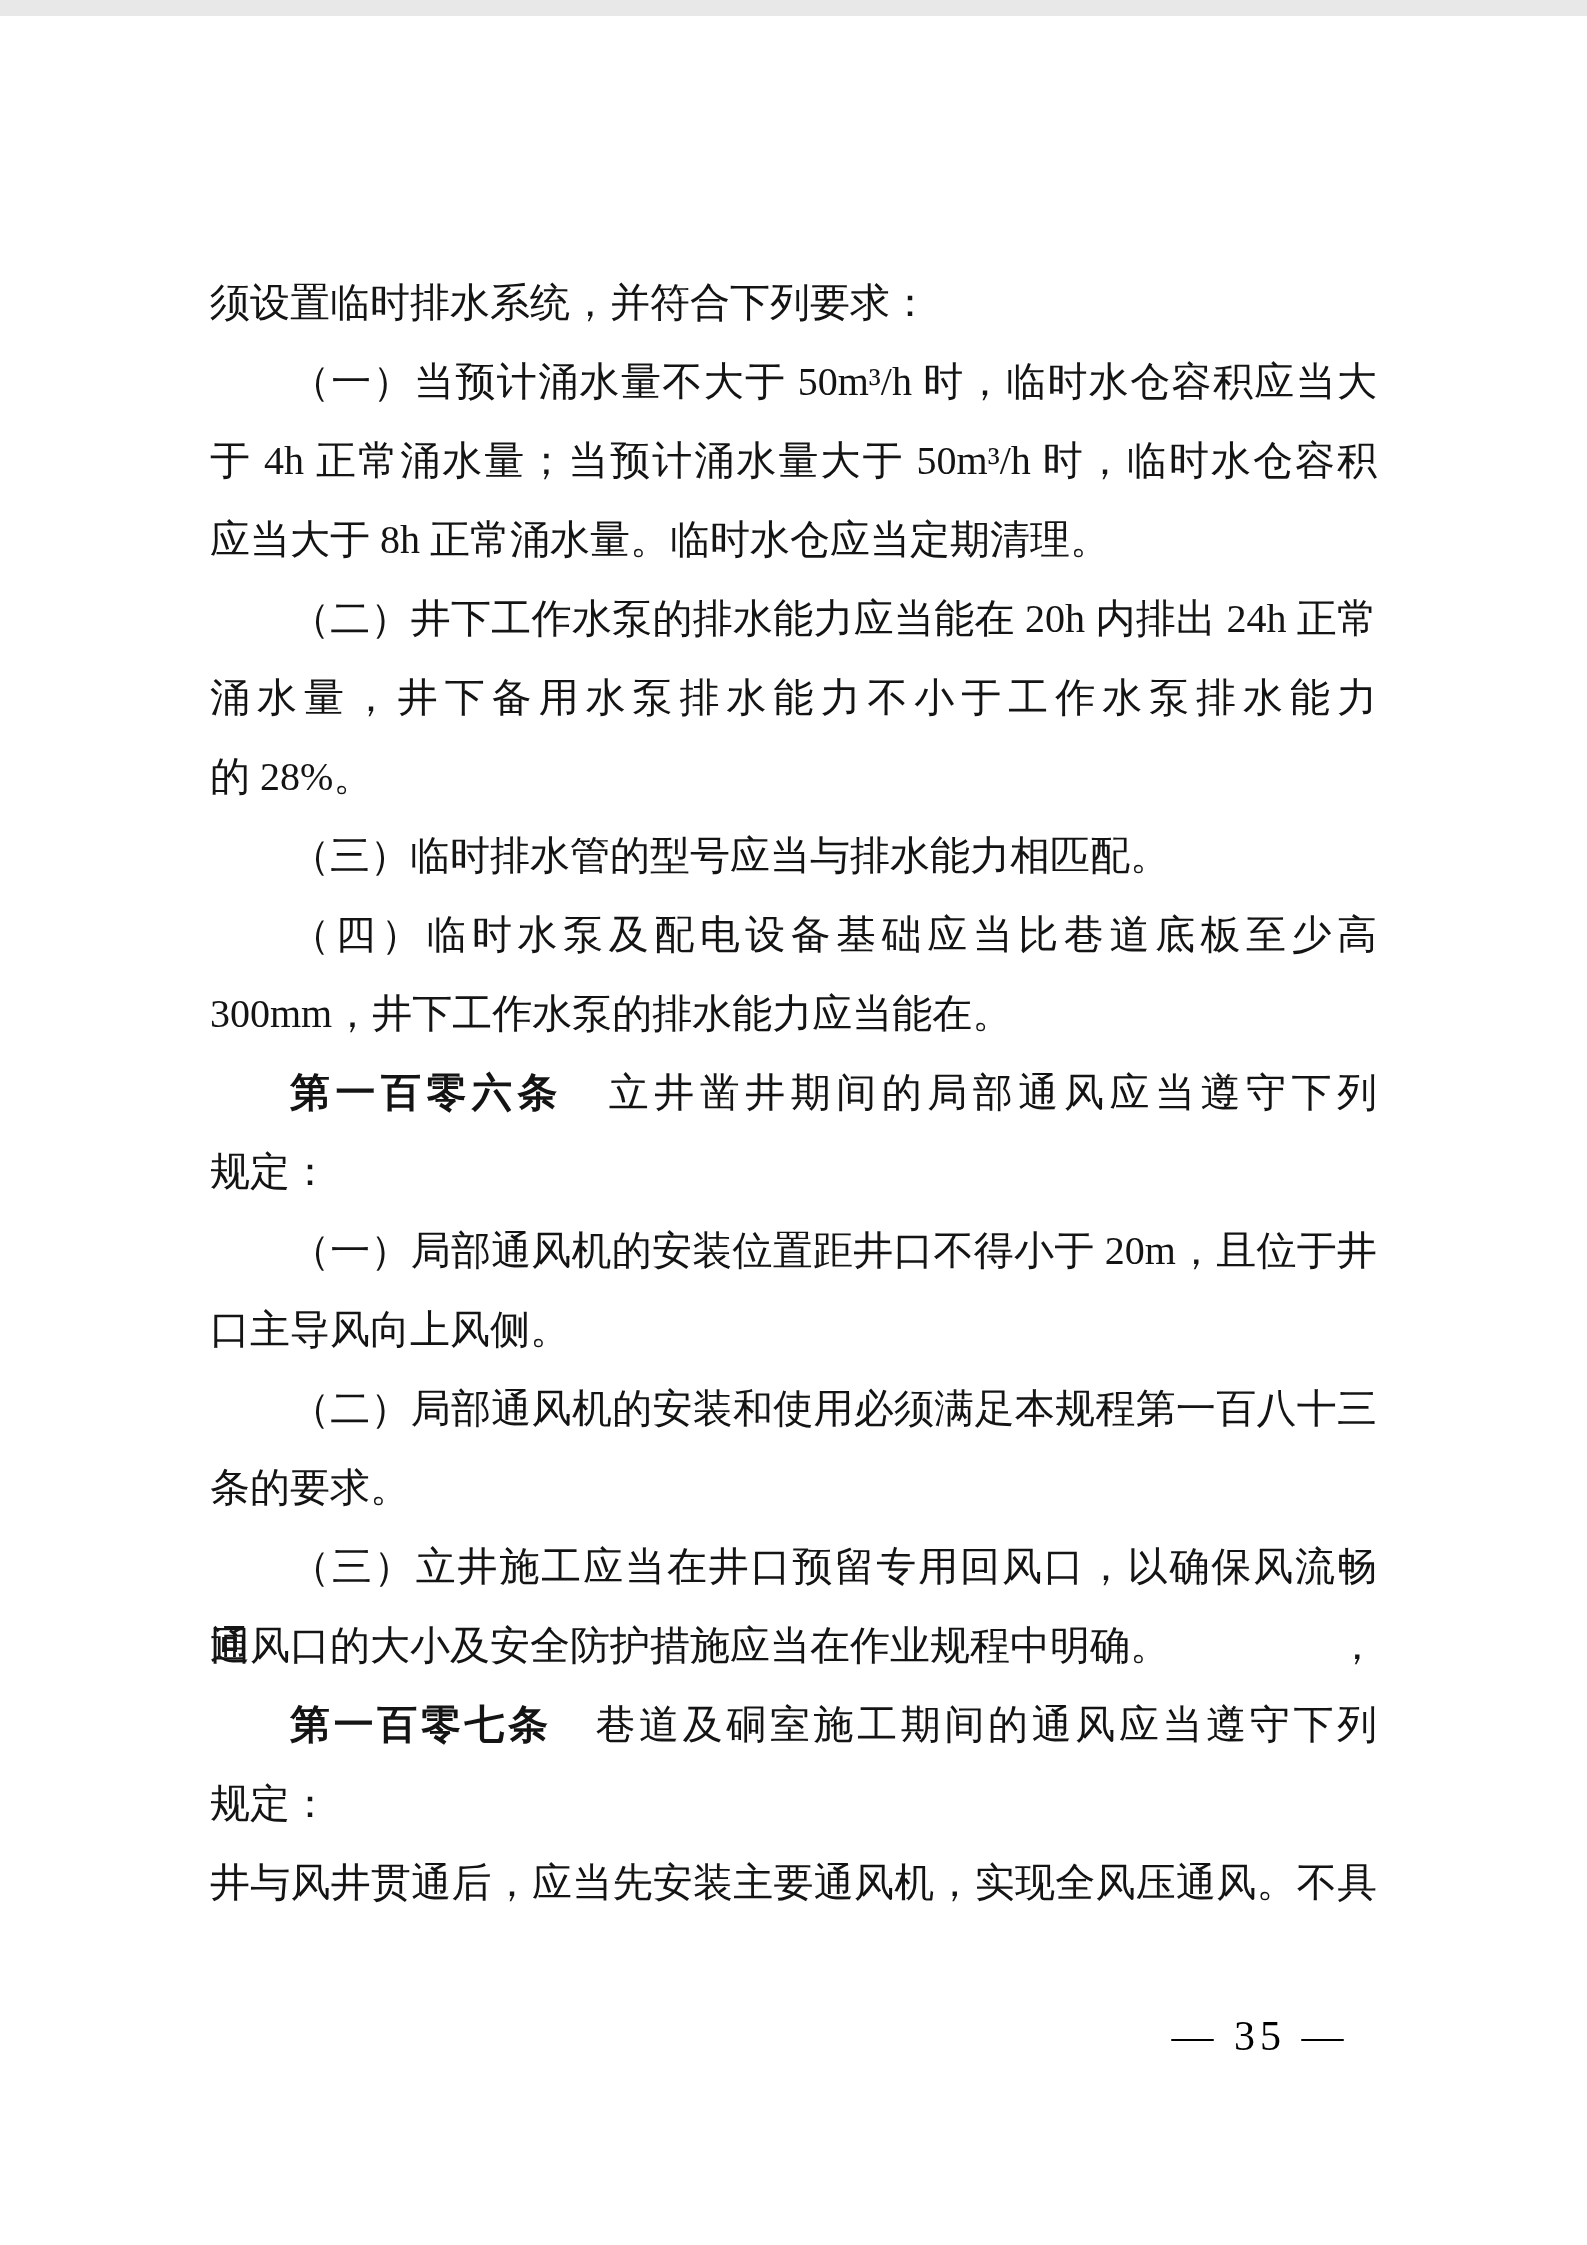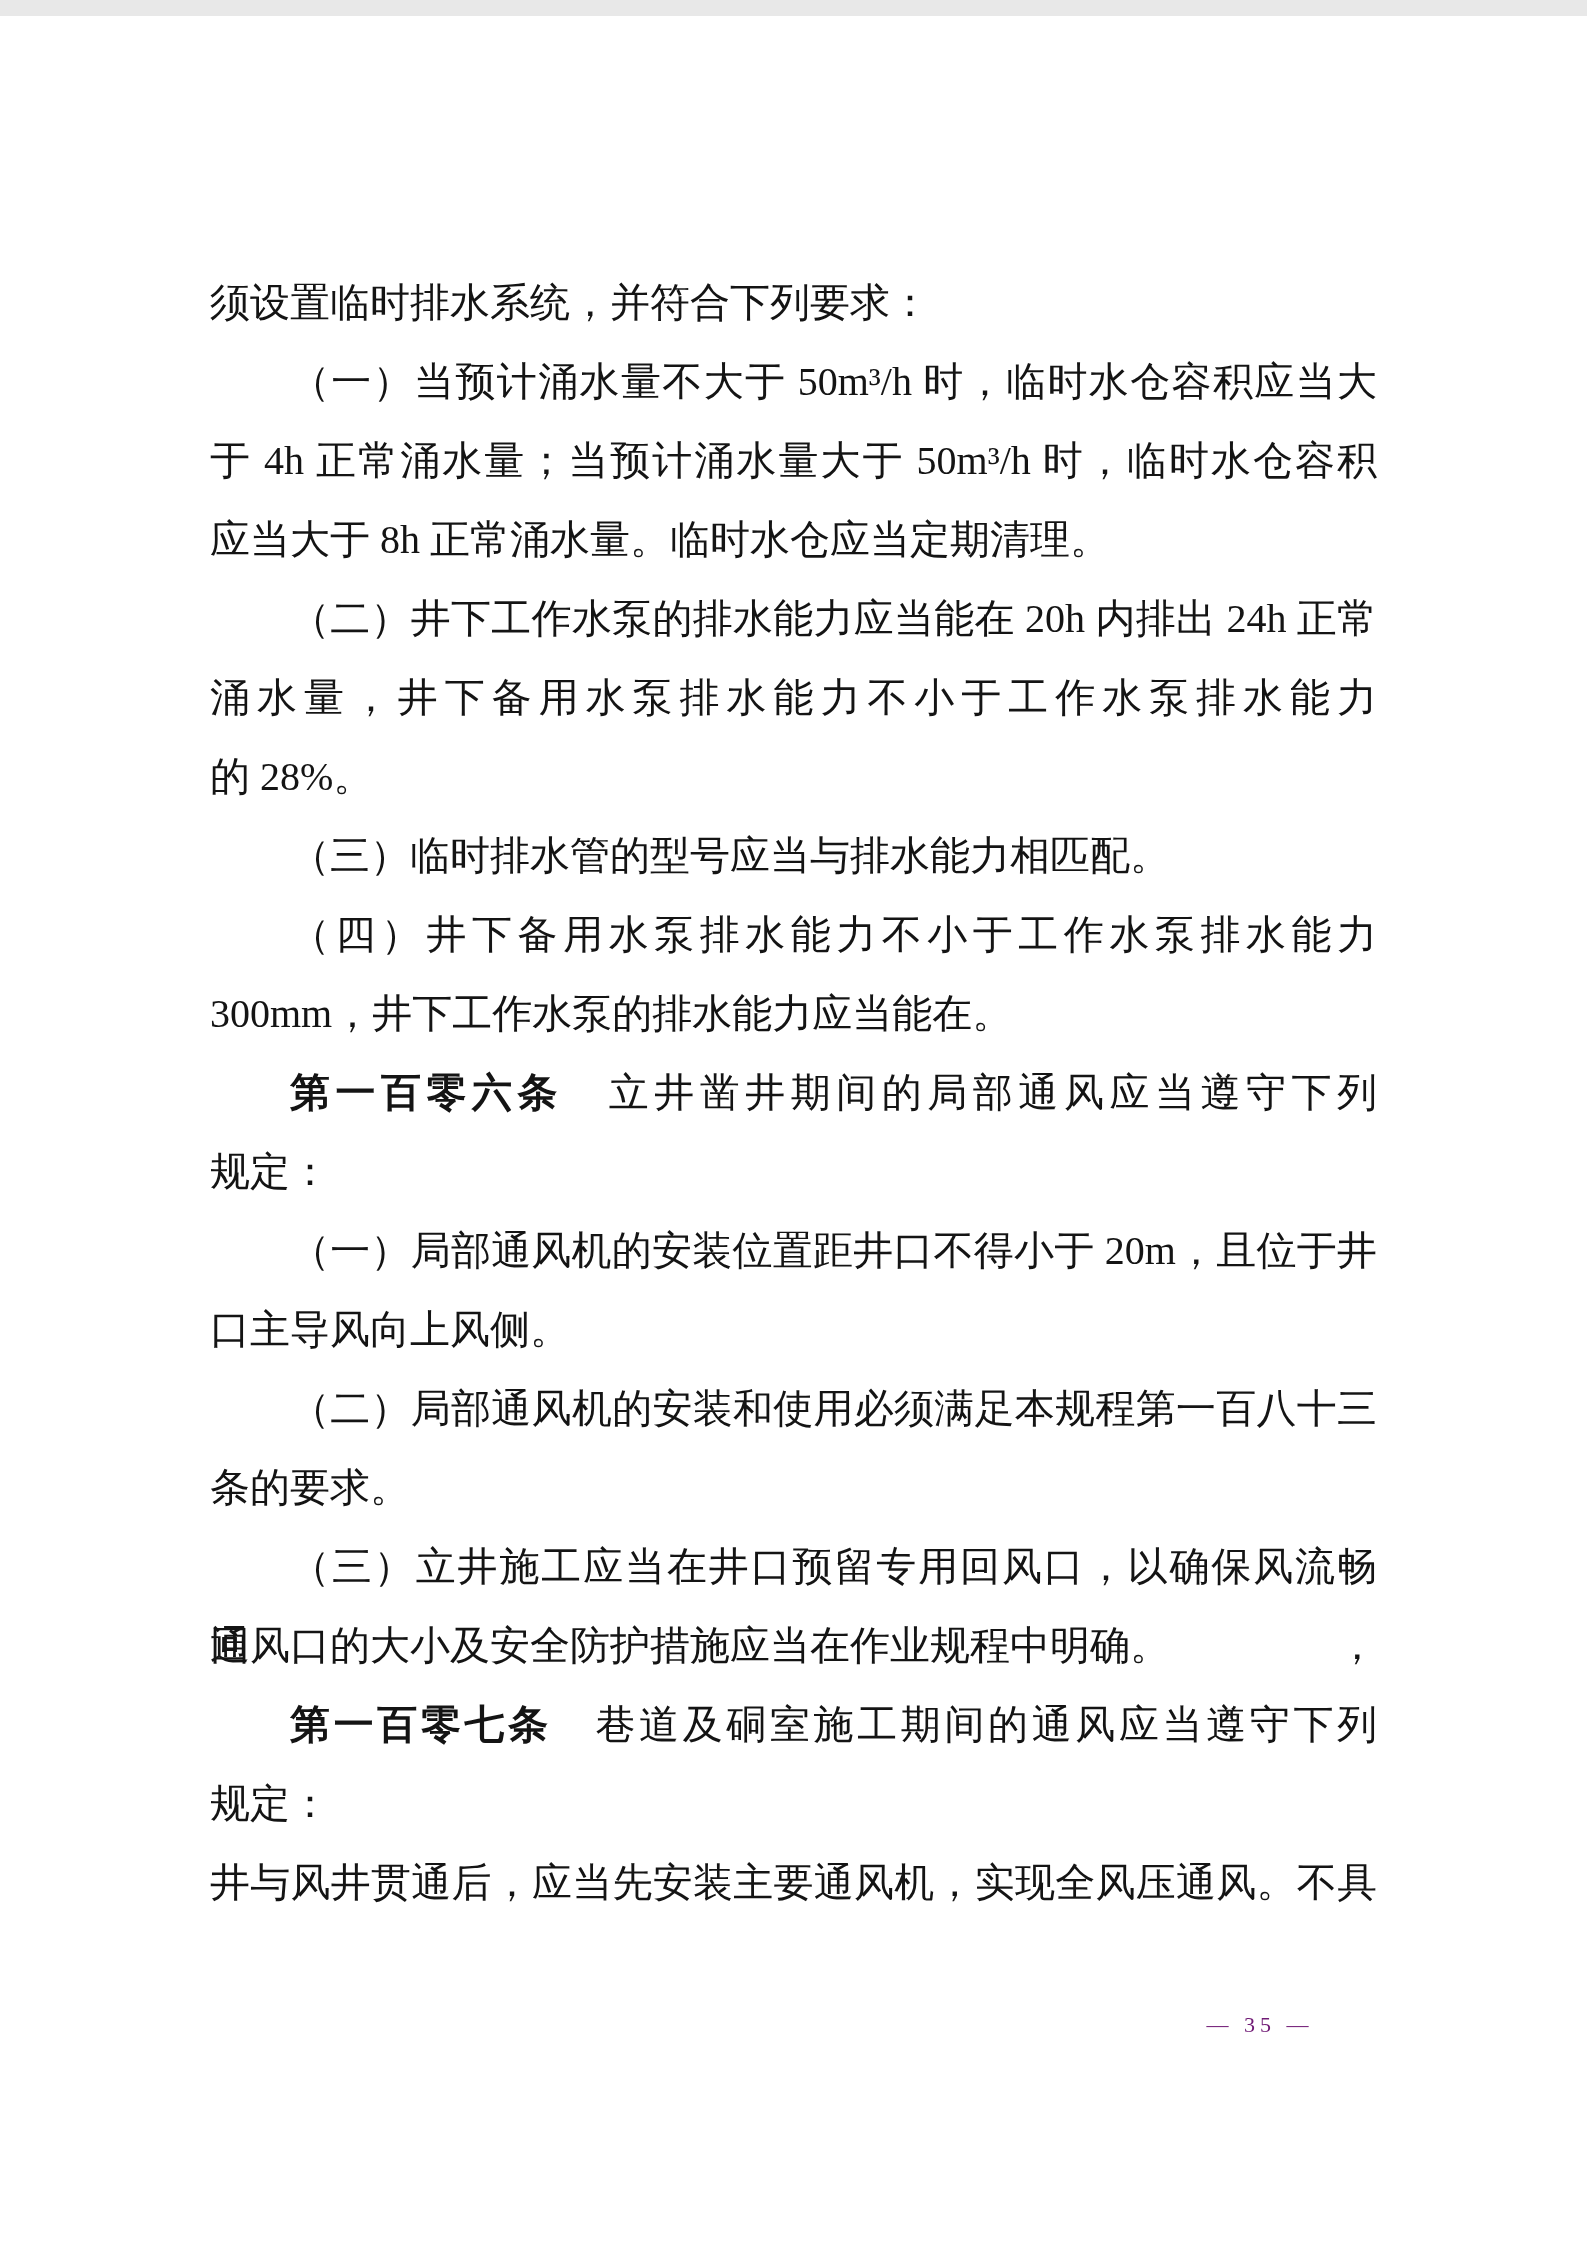--- a/index.html
+++ b/index.html
@@ -43,39 +43,39 @@
     font-family: "Liberation Sans", "DejaVu Sans", sans-serif;
     font-weight: 700;
   }
   .pagenum {
     position: absolute;
     top: 1996px;
     left: 1090px;
     width: 340px;
     text-align: center;
     font-family: "Liberation Serif", "DejaVu Serif", serif;
-    font-size: 22px;
+    font-size: 42px;
     letter-spacing: 5px;
-    color: #701a75;
+    color: #000000;
   }
 </style>
 </head>
 <body>
 
 <div class="page">
   <div class="content">
     <div class="line">须设置临时排水系统，并符合下列要求：</div>
     <div class="line full ind2">（一）当预计涌水量不大于 50m³/h 时，临时水仓容积应当大</div>
     <div class="line full">于 4h 正常涌水量；当预计涌水量大于 50m³/h 时，临时水仓容积</div>
     <div class="line">应当大于 8h 正常涌水量。临时水仓应当定期清理。</div>
     <div class="line full ind2">（二）井下工作水泵的排水能力应当能在 20h 内排出 24h 正常</div>
     <div class="line full">涌水量，井下备用水泵排水能力不小于工作水泵排水能力</div>
     <div class="line">的 28%。</div>
     <div class="line ind2">（三）临时排水管的型号应当与排水能力相匹配。</div>
-    <div class="line full ind2">（四）井下备用水泵排水能力不小于工作水泵排水能力</div>
+    <div class="line full ind2">（四）临时水泵及配电设备基础应当比巷道底板至少高</div>
     <div class="line">300mm，井下工作水泵的排水能力应当能在。</div>
     <div class="line full ind2"><span class="article-no">第一百零六条</span><span>　立井凿井期间的局部通风应当遵守下列</span></div>
     <div class="line">规定：</div>
     <div class="line full ind2">（一）局部通风机的安装位置距井口不得小于 20m，且位于井</div>
     <div class="line">口主导风向上风侧。</div>
     <div class="line full ind2">（二）局部通风机的安装和使用必须满足本规程第一百八十三</div>
     <div class="line">条的要求。</div>
     <div class="line full ind2">（三）立井施工应当在井口预留专用回风口，以确保风流畅通，</div>
     <div class="line">回风口的大小及安全防护措施应当在作业规程中明确。</div>
     <div class="line full ind2"><span class="article-no">第一百零七条</span><span>　巷道及硐室施工期间的通风应当遵守下列</span></div>

